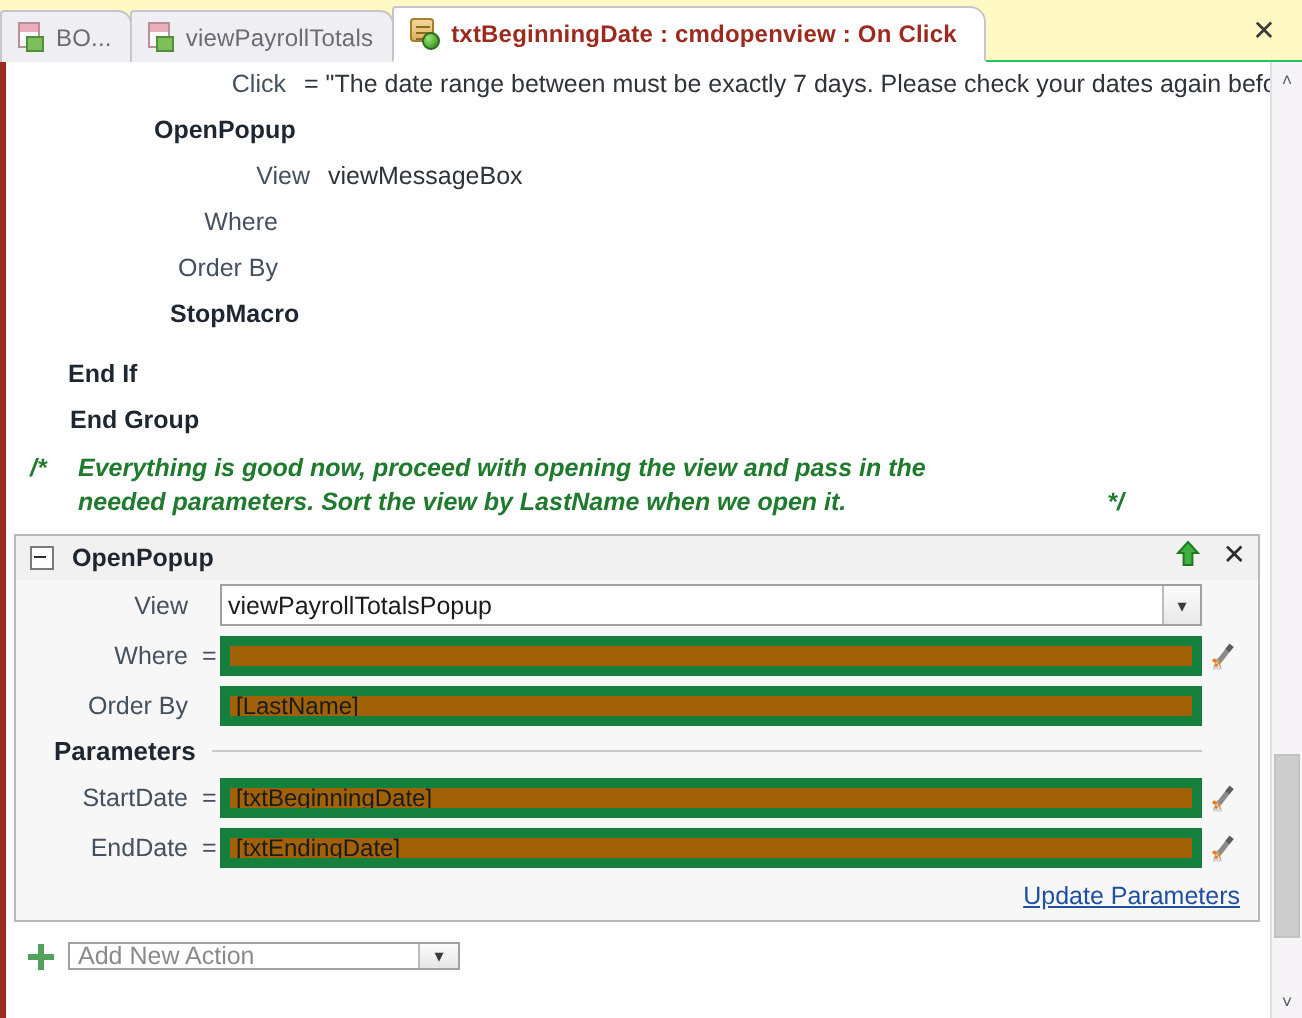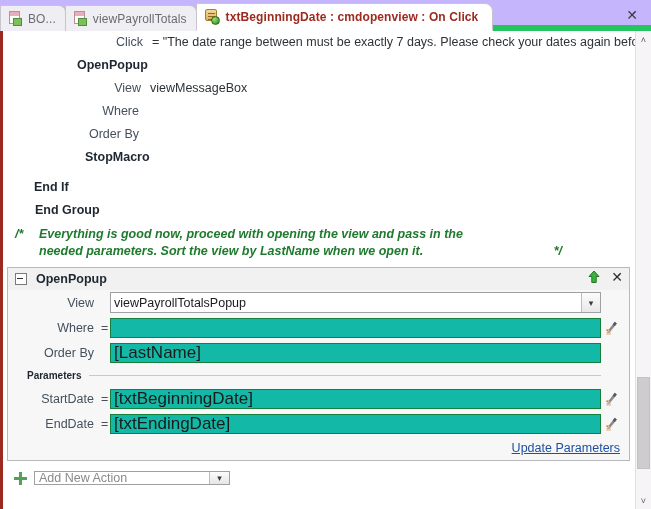--- a/index.html
+++ b/index.html
@@ -23,22 +23,22 @@
     width: 651px;
     height: 509px;
     box-sizing: border-box;
     background: #ffffff;
   }
 
   
   .tabstrip {
     position: relative;
     height: 31px;
-    background: #c4b5fd;
-    border-bottom: 6px solid #22c55e;
+    background: #fef9c3;
+    border-bottom: 1px solid #22c55e;
     box-sizing: border-box;
   }
   .tabs {
     position: absolute;
     left: 0;
     top: 0;
     height: 31px;
     display: flex;
     align-items: flex-end;
   }
@@ -345,27 +345,27 @@
     color: #44505e;
     font-size: 12.5px;
     flex: 0 0 auto;
     text-align: left;
   }
   .arow .noeq { width: 9px; flex: 0 0 auto; }
 
   .tbox {
     flex: 1 1 auto;
     height: 20px;
-    background: #14b8a6;
-    border: 1px solid #15803d;
+    background: #a16207;
+    border: 5px solid #15803d;
     box-sizing: border-box;
     display: flex;
     align-items: center;
     padding: 0 3px;
-    font-size: 17px;
+    font-size: 12px;
     color: #1b1b1b;
     cursor: text;
     overflow: hidden;
     white-space: nowrap;
   }
   .combo {
     flex: 1 1 auto;
     height: 21px;
     display: flex;
     box-sizing: border-box;
@@ -408,21 +408,21 @@
   
   .params-head {
     display: flex;
     align-items: center;
     height: 21px;
     padding-left: 19px;
     padding-right: 28px;
   }
   .params-head .ptitle {
     font-weight: bold;
-    font-size: 10px;
+    font-size: 13px;
     color: #1e2731;
     padding-right: 8px;
     flex: 0 0 auto;
   }
   .params-head .prule {
     flex: 1 1 auto;
     height: 1px;
     background: #c9c9cd;
   }
 
@@ -542,21 +542,21 @@
     <div class="content">
 
       <div class="sumline" style="padding-left:0">
         <span class="lbl" style="width:140px">Click</span><span class="val">=</span>&nbsp;<span class="val">"The date range between must be exactly 7 days. Please check your dates again befo…</span>
       </div>
 
       <div class="sumline action" style="padding-left:74px">
         <span>OpenPopup</span>
       </div>
 
-      <div class="sumline" style="padding-left:2px">
+      <div class="sumline" style="padding-left:16px">
         <span class="lbl" style="width:136px">View</span><span class="val">viewMessageBox</span>
       </div>
 
       <div class="sumline" style="padding-left:0">
         <span class="lbl" style="width:136px">Where</span><span class="val"></span>
       </div>
 
       <div class="sumline" style="padding-left:0">
         <span class="lbl" style="width:136px">Order By</span><span class="val"></span>
       </div>

